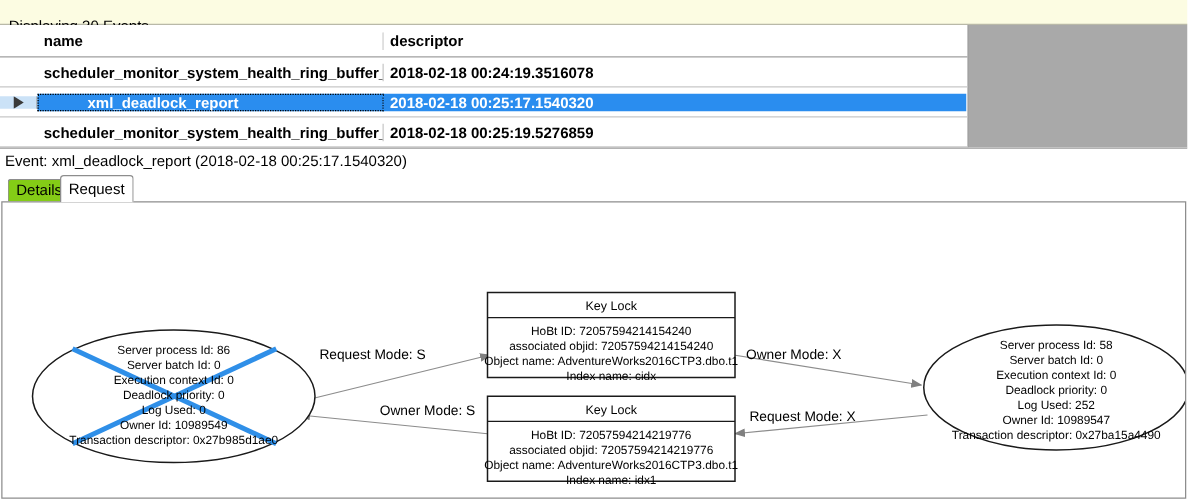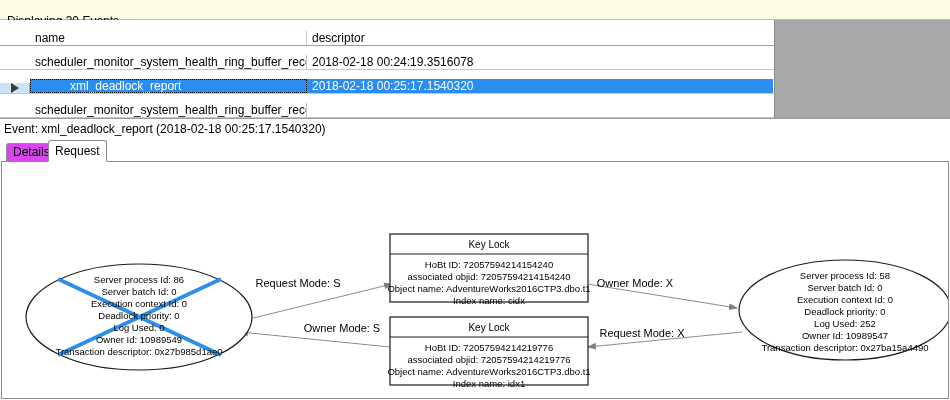--- a/index.html
+++ b/index.html
@@ -54,21 +54,22 @@
     background: #ffffff;
     box-sizing: border-box;
     border-right: 1px solid #8a8a8a;
   }
   .grow {
     position: relative;
     height: 24px;
     box-sizing: border-box;
     border-bottom: 1px solid #c7c7c7;
     display: flex;
-    align-items: flex-end;
+    align-items: center;
+    font-weight: bold;
   }
   .grow.header {
     height: 26px;
     border-bottom: 1px solid #a0a0a0;
   }
   .gcell {
     box-sizing: border-box;
     border-right: 1px solid #c7c7c7;
     display: flex;
     align-items: center;
@@ -138,21 +139,21 @@
     height: 22px;
     background: #ffffff;
   }
   .tab {
     position: absolute;
     bottom: 0;
     box-sizing: border-box;
     font-size: 12px;
     color: #000;
     text-align: center;
-    background: #d946ef;
+    background: #84cc16;
     border: 1px solid #8d8d8d;
     border-bottom: none;
     border-radius: 3px 3px 0 0;
     line-height: 17px;
     height: 19px;
     padding: 0 6px;
   }
   .tab.active {
     background: #ffffff;
     height: 22px;
@@ -227,20 +228,21 @@
         <div class="gcell rowhdr">
           <span class="tri"></span>
         </div>
         <div class="gcell c-name">xml_deadlock_report</div>
         <div class="gcell c-ts">2018-02-18 00:25:17.1540320</div>
       </div>
 
       <div class="grow">
         <div class="gcell rowhdr"></div>
         <div class="gcell c-name">scheduler_monitor_system_health_ring_buffer_recorded</div>
+        <div class="gcell c-ts">2018-02-18 00:25:19.5276859</div>
       </div>
 
     </div>
   </div>
 
   <div class="event-bar">
     <span class="event-text">Event: xml_deadlock_report (2018-02-18 00:25:17.1540320)</span>
   </div>
 
   <div class="tabstrip">

